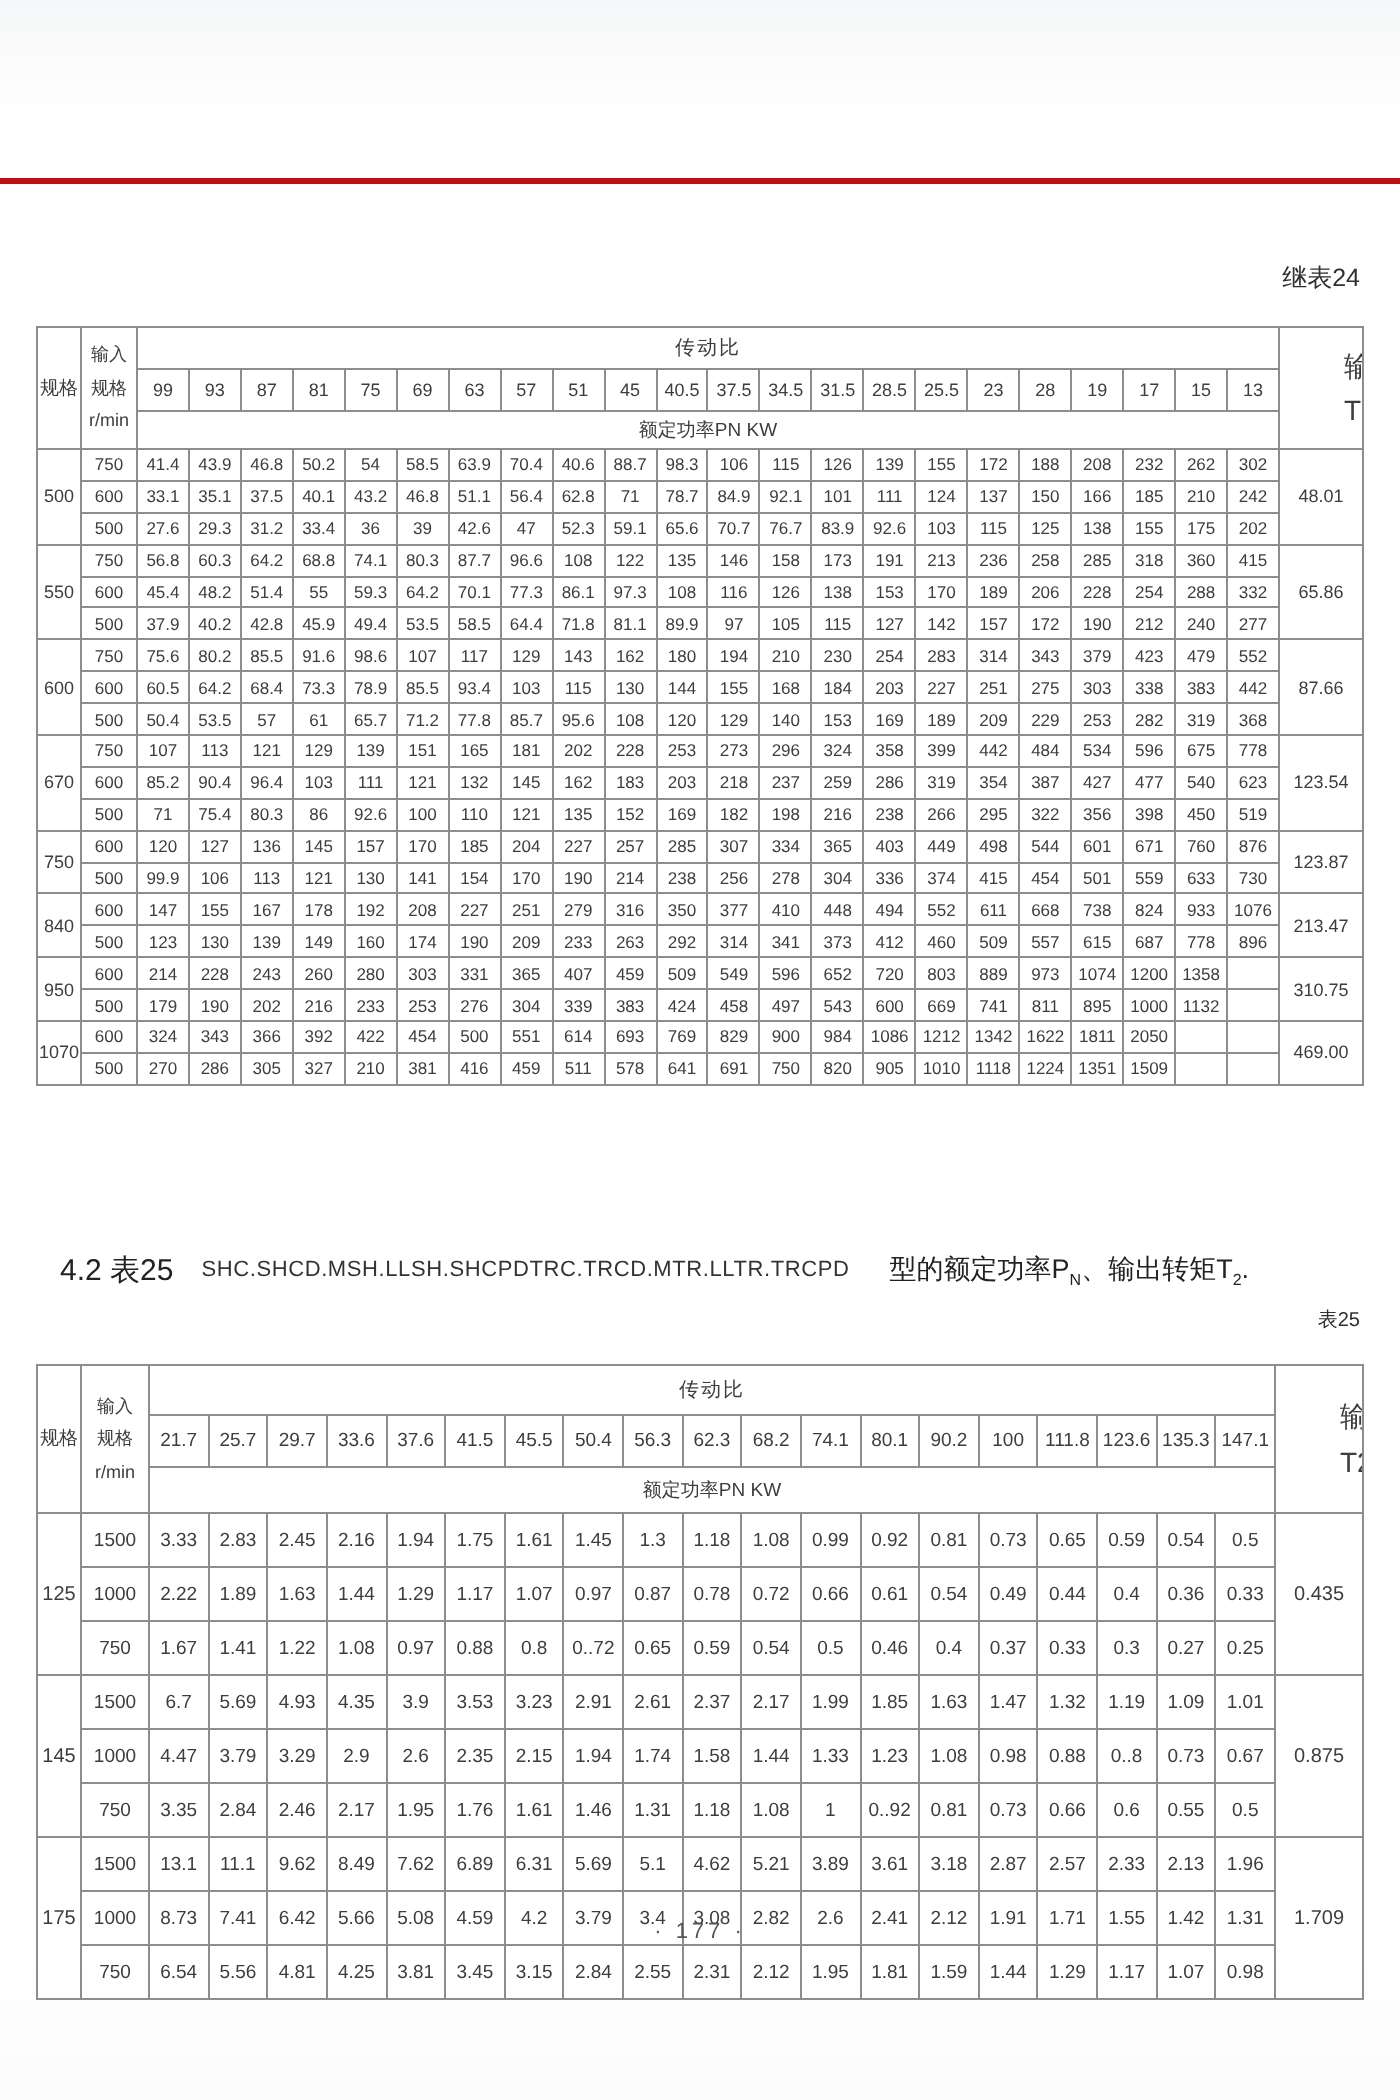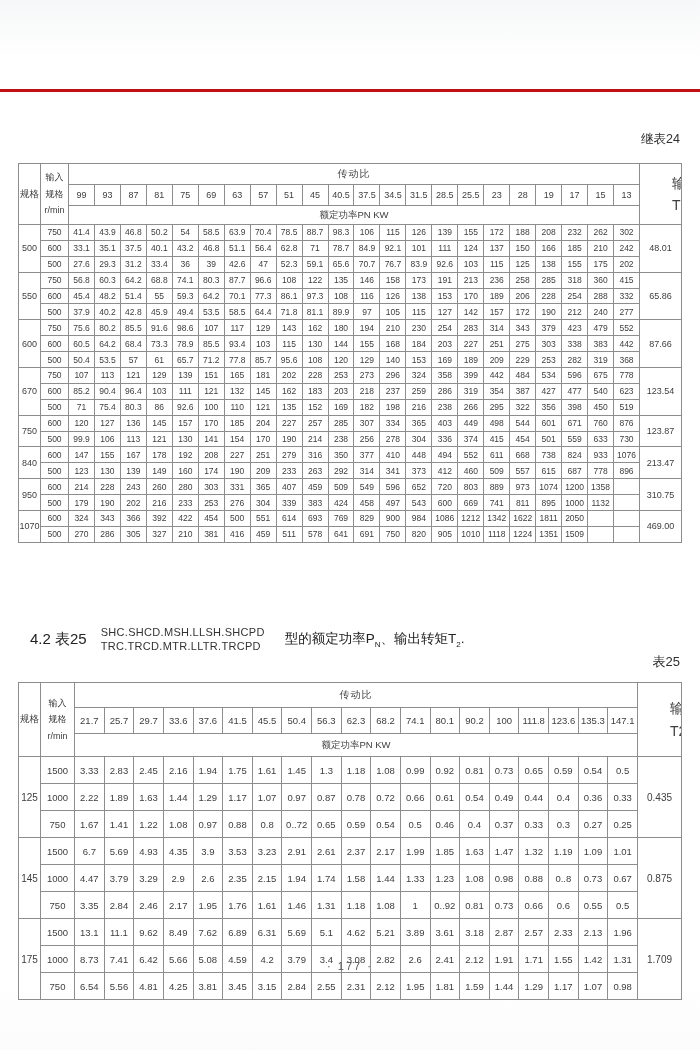--- a/index.html
+++ b/index.html
@@ -32,25 +32,25 @@
   .t24 tbody tr{height:15.9px;}
   .t25 thead tr:nth-child(1) td{height:24px;}
   .t25 thead tr:nth-child(2) td{height:25px;}
   .t25 thead tr:nth-child(3) td{height:22px;}
   .t25 tbody tr{height:27px;}
   .t25 .rcell{font-size:9.5px;}
   .t25 .vcell,.t25 .rpmcell{font-size:9.5px;}
   .t25 .gcell,.t25 .qcell{font-size:10px;}
   .heading{position:absolute;left:30px;top:626px;display:flex;align-items:center;}
   .hnum{font-size:15px;color:#222;}
-  .models{display:flex;flex-direction:column;margin-left:14px;}
+  .models{display:flex;flex-direction:row;margin-left:14px;}
   .models span{font-size:11px;line-height:13.5px;color:#333;letter-spacing:0.3px;}
   .hdesc{font-size:13.5px;margin-left:20px;color:#222;}
   .hdesc sub{font-size:8px;}
-  .side-label{position:absolute;right:20px;top:653px;font-size:13px;color:#2f2f2f;}
+  .side-label{position:absolute;right:20px;top:653px;font-size:10px;color:#2f2f2f;}
   .pagenum{position:absolute;left:0;top:960px;width:700px;text-align:center;font-size:11px;color:#555;letter-spacing:2px;}
 </style>
 </head>
 <body>
 
 <div class="page">
   <div class="redline"></div>
   <div class="cont-label">继表24</div>
 
   <div class="twrap t24wrap" id="table24-wrap">
@@ -129,21 +129,21 @@
             <td class="gcell" rowspan="3">500</td>
             <td class="rpmcell">750</td>
             <td class="vcell">41.4</td>
             <td class="vcell">43.9</td>
             <td class="vcell">46.8</td>
             <td class="vcell">50.2</td>
             <td class="vcell">54</td>
             <td class="vcell">58.5</td>
             <td class="vcell">63.9</td>
             <td class="vcell">70.4</td>
-            <td class="vcell">78.5</td>
+            <td class="vcell">40.6</td>
             <td class="vcell">88.7</td>
             <td class="vcell">98.3</td>
             <td class="vcell">106</td>
             <td class="vcell">115</td>
             <td class="vcell">126</td>
             <td class="vcell">139</td>
             <td class="vcell">155</td>
             <td class="vcell">172</td>
             <td class="vcell">188</td>
             <td class="vcell">208</td>

